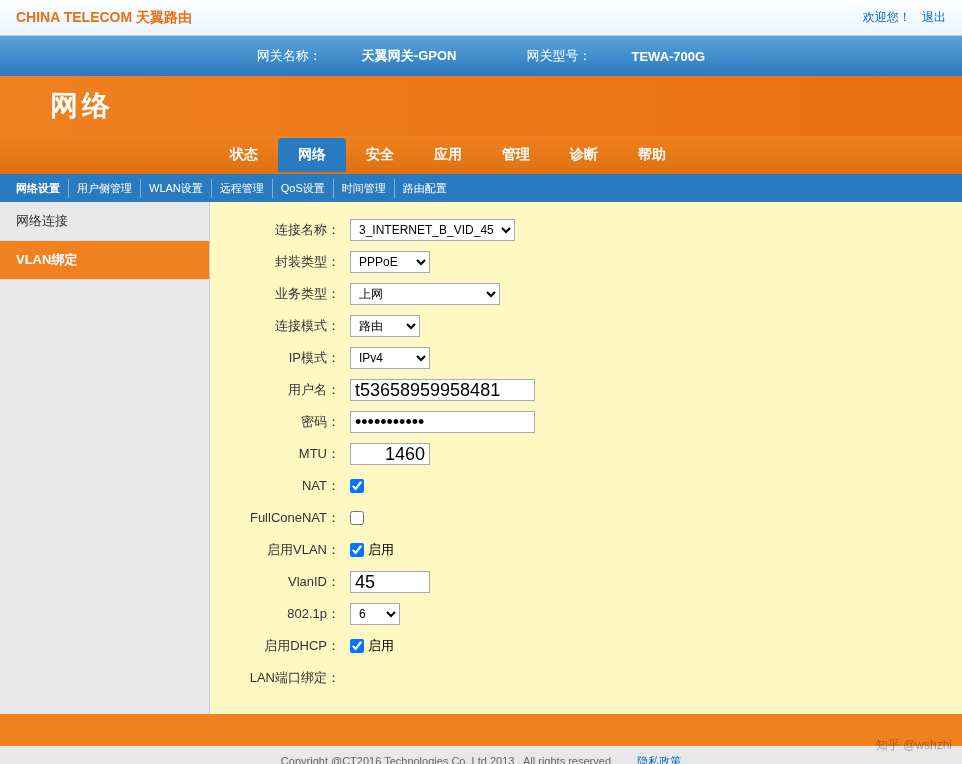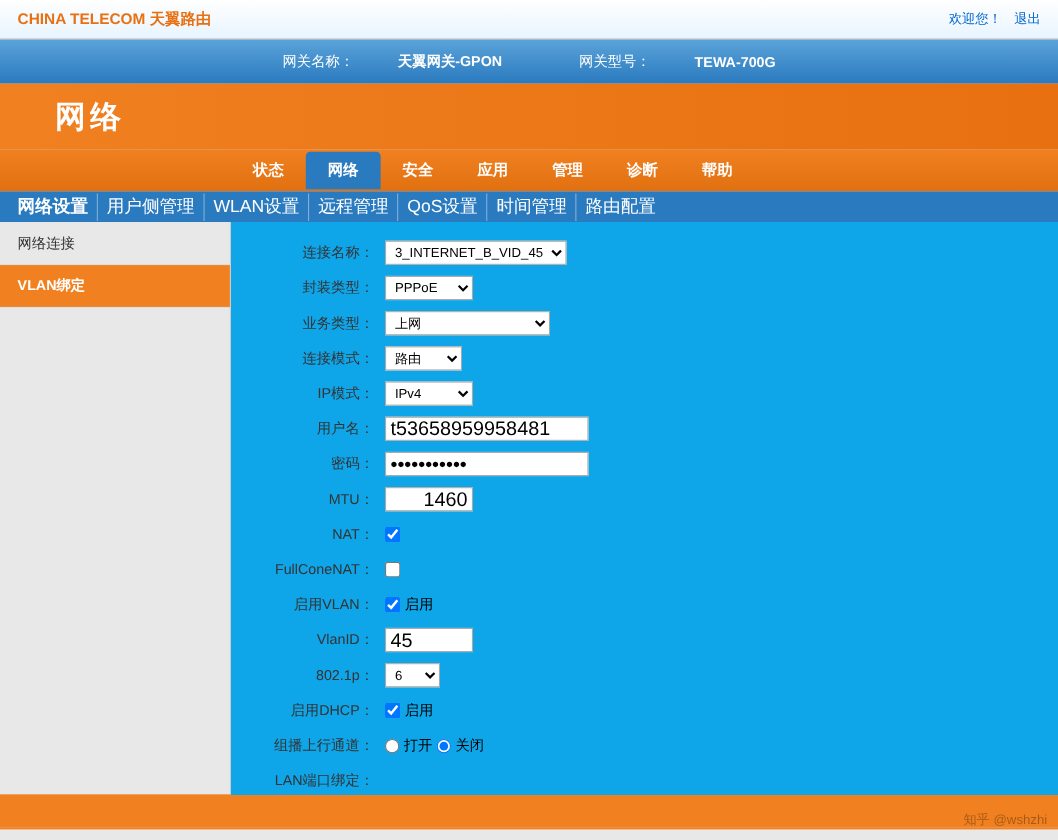--- a/index.html
+++ b/index.html
@@ -17,34 +17,34 @@
     
     #header { background: linear-gradient(to right, #f08020 0%, #e87010 100%); display: flex; align-items: center; height: 60px; padding: 0 20px; }
 
     
     #main-nav { background: linear-gradient(to bottom, #f08020 0%, #e07010 100%); display: flex; align-items: center; padding: 0 0 0 210px; height: 38px; }
     #main-nav .nav-item { color: white; padding: 8px 20px; cursor: pointer; font-size: 14px; font-weight: bold; text-decoration: none; }
     #main-nav .nav-item.active { background: #2a7abf; border-radius: 4px 4px 0 0; }
 
     
     #sub-nav { background: #2a7abf; display: flex; align-items: center; padding: 4px 8px; height: 28px; }
-    #sub-nav .sub-item { color: white; font-size: 16px; padding: 2px 8px; cursor: pointer; border-right: 1px solid rgba(255,255,255,0.4); }
+    #sub-nav .sub-item { color: white; font-size: 11px; padding: 2px 8px; cursor: pointer; border-right: 1px solid rgba(255,255,255,0.4); }
     #sub-nav .sub-item:last-child { border-right: none; }
     #sub-nav .sub-item.active { font-weight: bold; }
 
     
     #content-wrapper { display: flex; background: #f0f0f0; min-height: 500px; }
 
     
     #sidebar { width: 210px; background: #e8e8e8; border-right: 1px solid #ccc; flex-shrink: 0; }
     #sidebar .sidebar-item { padding: 10px 16px; color: #333; cursor: pointer; font-size: 13px; border-bottom: 1px solid #ddd; }
     #sidebar .sidebar-item.active { background: #f08020; color: white; font-weight: bold; }
 
     
-    #main-content { flex: 1; padding: 16px 20px; background: #0ea5e9; position: relative; overflow-y: auto; max-height: 520px; }
+    #main-content { flex: 1; padding: 16px 20px; background: #fef9c3; position: relative; overflow-y: auto; max-height: 520px; }
 
     
     .form-section { margin-bottom: 8px; }
     .form-row { display: flex; align-items: center; margin-bottom: 8px; min-height: 24px; }
     .form-label { width: 120px; text-align: right; padding-right: 10px; color: #333; font-size: 13px; flex-shrink: 0; }
     .form-control-area { display: flex; align-items: center; flex-wrap: wrap; gap: 4px; }
 
     input[type="text"], input[type="password"] { border: 1px solid #aaa; padding: 2px 4px; font-size: 18px; height: 22px; }
     select { border: 1px solid #aaa; padding: 2px 4px; font-size: 12px; height: 22px; background: white; }
     input[type="checkbox"] { width: 14px; height: 14px; }
@@ -219,29 +219,20 @@
       </div>
 
       <div class="form-row">
         <div class="form-label">启用DHCP：</div>
         <div class="form-control-area">
           <input type="checkbox" checked="" style="">
           <span>启用</span>
         </div>
       </div>
 
-      <div class="form-row">
-        <div class="form-label">组播上行通道：</div>
-        <div class="form-control-area">
-          <input type="radio" name="upstream" style="">
-          <span>打开</span>
-          <input type="radio" name="upstream" checked="" style="">
-          <span>关闭</span>
-        </div>
-      </div>
 
       <div class="form-row">
         <div class="form-label">LAN端口绑定：</div>
       </div>
 
     </div>
   </div>
 </div>
 
 <div id="orange-bar"></div>

